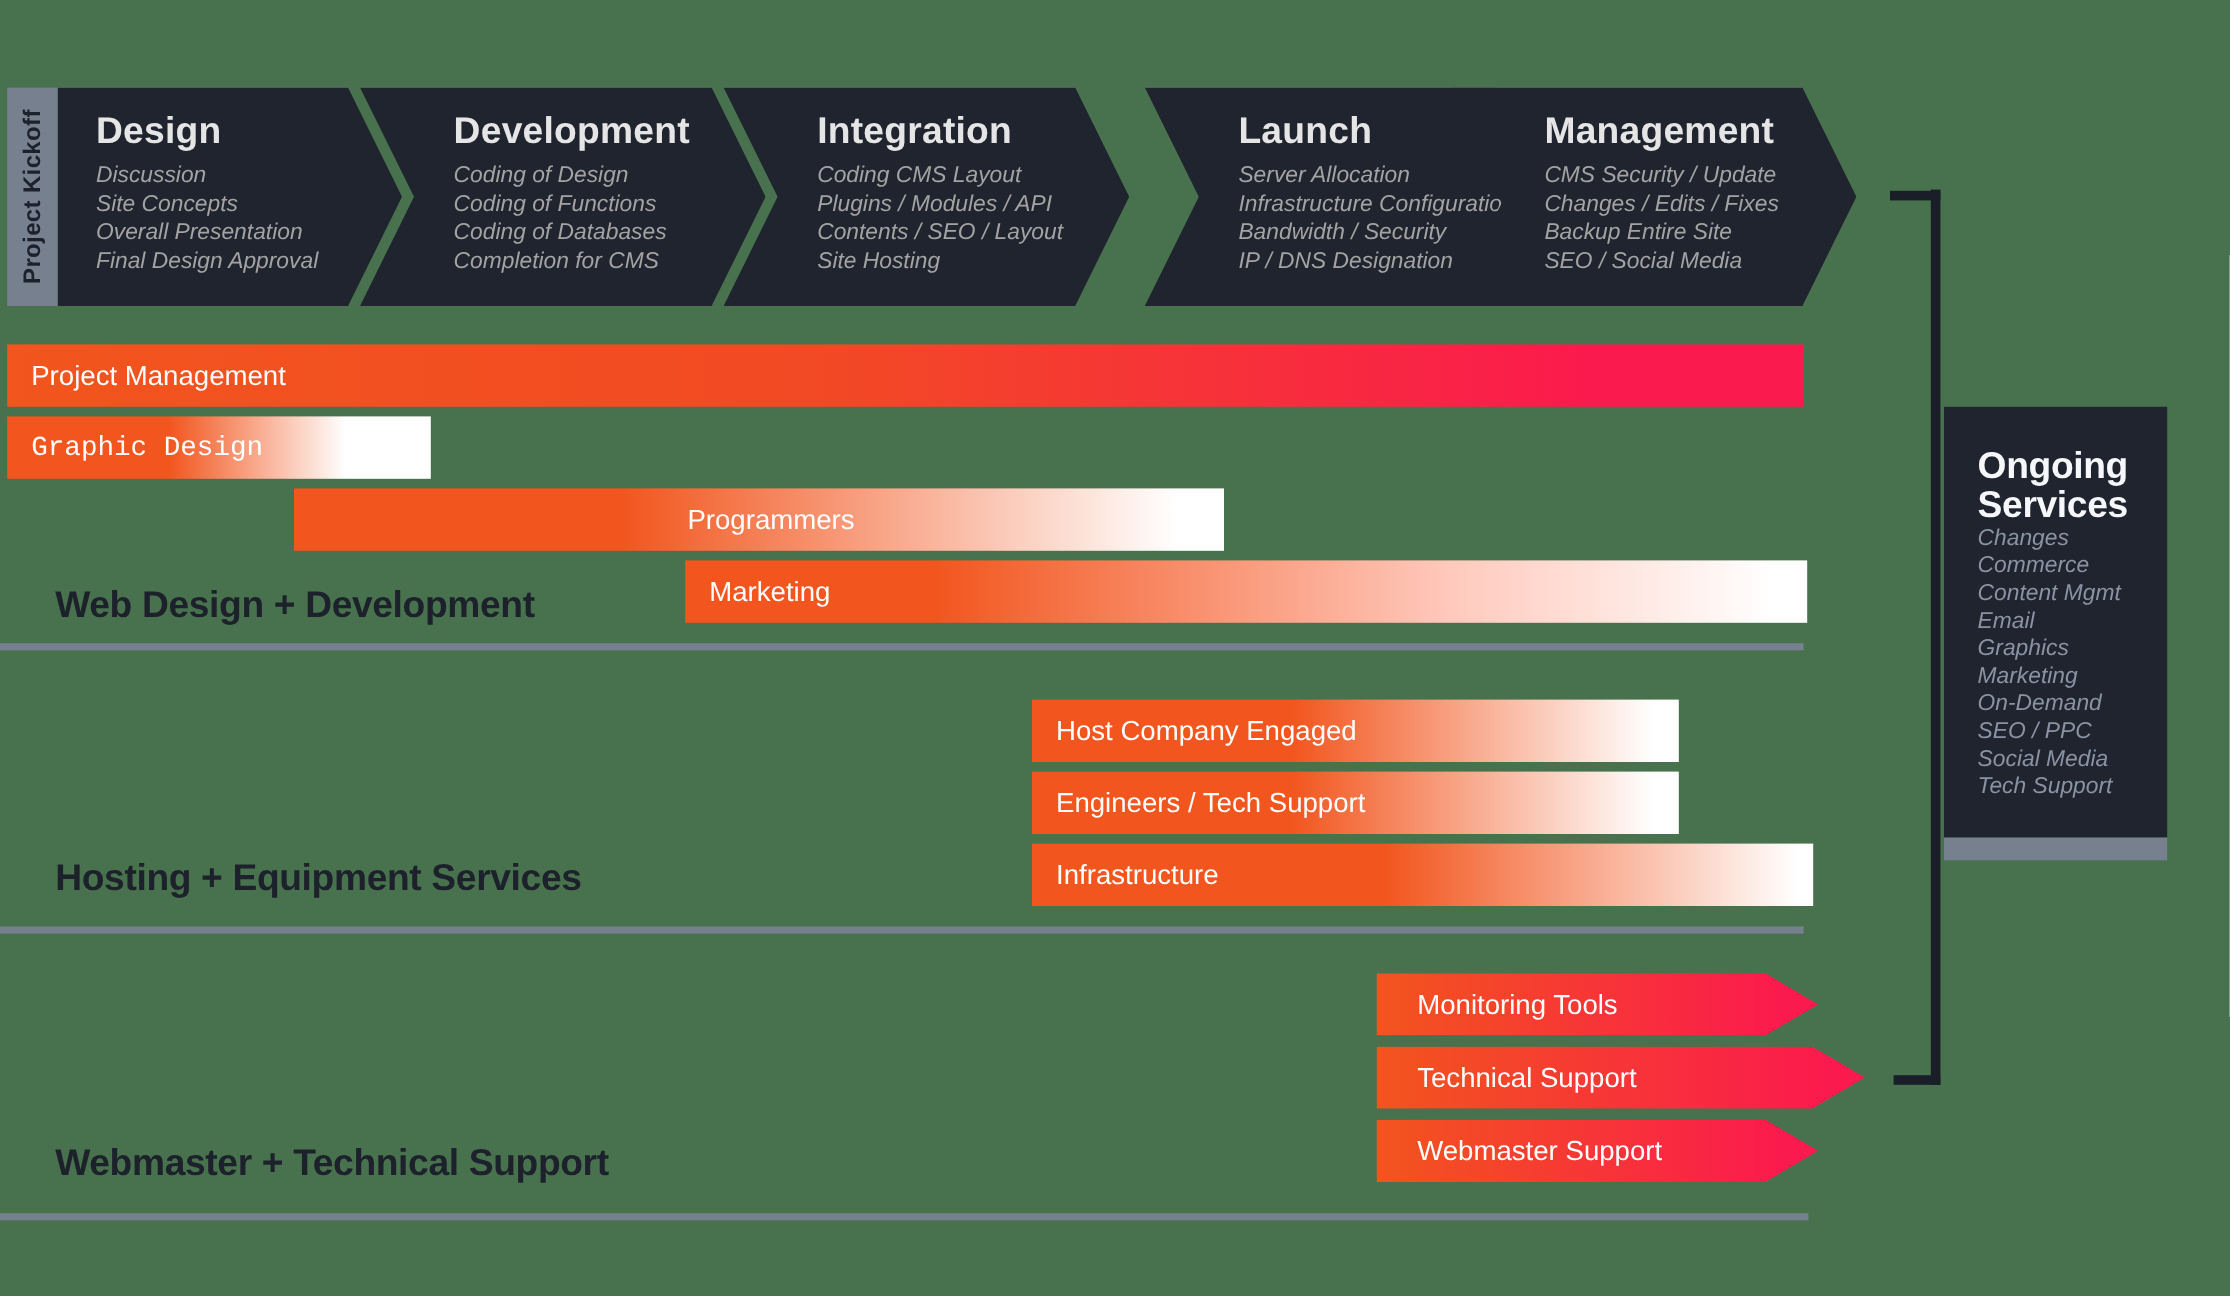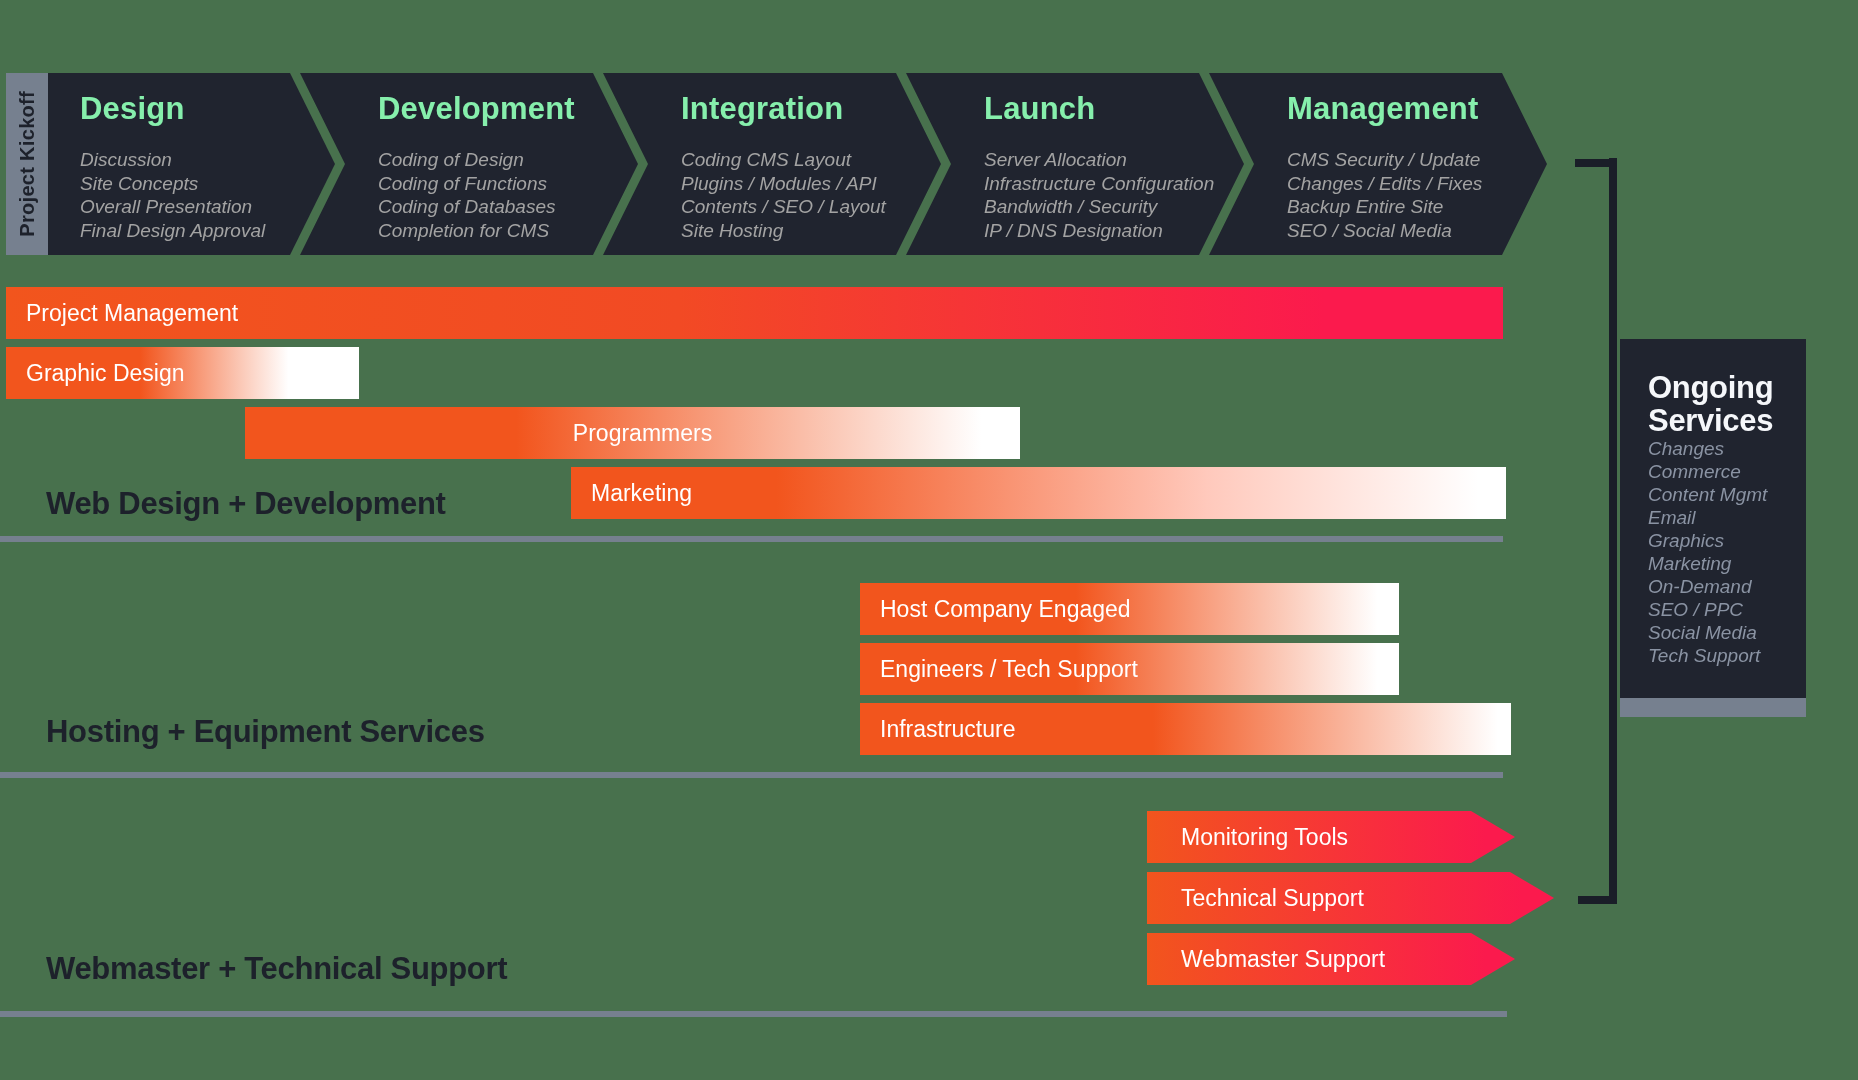--- a/index.html
+++ b/index.html
@@ -29,40 +29,40 @@
   }
   .chevron.first{
     left:48px;width:287px;padding-left:32px;
     clip-path:polygon(0 0, calc(100% - 45px) 0, 100% 50%, calc(100% - 45px) 100%, 0 100%);
   }
   .chevron.notched{
     width:338px;padding-left:78px;
     clip-path:polygon(0 0, calc(100% - 45px) 0, 100% 50%, calc(100% - 45px) 100%, 0 100%, 45px 50%);
   }
   .chevron h2{
-    margin:0 0 22px 0;
-    font-size:31px;line-height:34px;font-weight:bold;color:#86efac;
+    margin:0 0 9px 0;
+    font-size:31px;line-height:34px;font-weight:bold;color:#e5e5e5;
     letter-spacing:0.2px;
   }
   .chevron .ph-items{
     margin:0;padding:0;list-style:none;
     font-style:italic;font-size:19px;line-height:23.5px;color:#a3a3a3;
   }
   
   .bar{
     position:absolute;height:52px;
     color:#FFFFFF;font-size:23px;line-height:52px;
     padding-left:20px;box-sizing:border-box;white-space:nowrap;
   }
   .bar.arrow{
     clip-path:polygon(0 0, calc(100% - 44px) 0, 100% 50%, calc(100% - 44px) 100%, 0 100%);
     padding-left:34px;
   }
   .g-orange-crimson{background:linear-gradient(90deg,#F2551D 0%,#F24A24 45%,#FB1A4D 88%);}
-  .g-orange-white-short{background:linear-gradient(90deg,#F2551D 0%,#F2551D 38%,#FFFFFF 80%);}
+  .g-orange-white-short{background:linear-gradient(90deg,#F2551D 0%,#F2551D 38%,#FFFFFF 80%);font-family:Liberation Mono, monospace;}
   .g-orange-white-mid{background:linear-gradient(90deg,#F2551D 0%,#F2551D 35%,#FFFFFF 95%);text-align:center;}
   .g-orange-pink-white{background:linear-gradient(90deg,#F2551D 0%,#F2551D 22%,#FFC9BC 68%,#FFFFFF 97%);}
   .g-orange-white-host{background:linear-gradient(90deg,#F2551D 0%,#F2551D 40%,#FFFFFF 96%);}
   .g-orange-white-infra{background:linear-gradient(90deg,#F2551D 0%,#F2551D 45%,#FFFFFF 98%);}
   .g-arrow-red{background:linear-gradient(90deg,#F2551D 0%,#FB1A4D 92%);}
   
   .section-h{
     position:absolute;left:6px;
     color:#1D212B;font-size:31px;font-weight:bold;letter-spacing:-0.3px;
     white-space:nowrap;
@@ -125,21 +125,21 @@
   <div class="chevron notched" style="left:603px;">
     <h2>Integration</h2>
     <ul class="ph-items">
       <li>Coding CMS Layout</li>
       <li>Plugins / Modules / API</li>
       <li>Contents / SEO / Layout</li>
       <li>Site Hosting</li>
     </ul>
   </div>
 
-  <div class="chevron notched" style="left:906px;">
+  <div class="chevron notched" style="left:954px;">
     <h2>Launch</h2>
     <ul class="ph-items">
       <li>Server Allocation</li>
       <li>Infrastructure Configuration</li>
       <li>Bandwidth / Security</li>
       <li>IP / DNS Designation</li>
     </ul>
   </div>
 
   <div class="chevron notched" style="left:1209px;">

